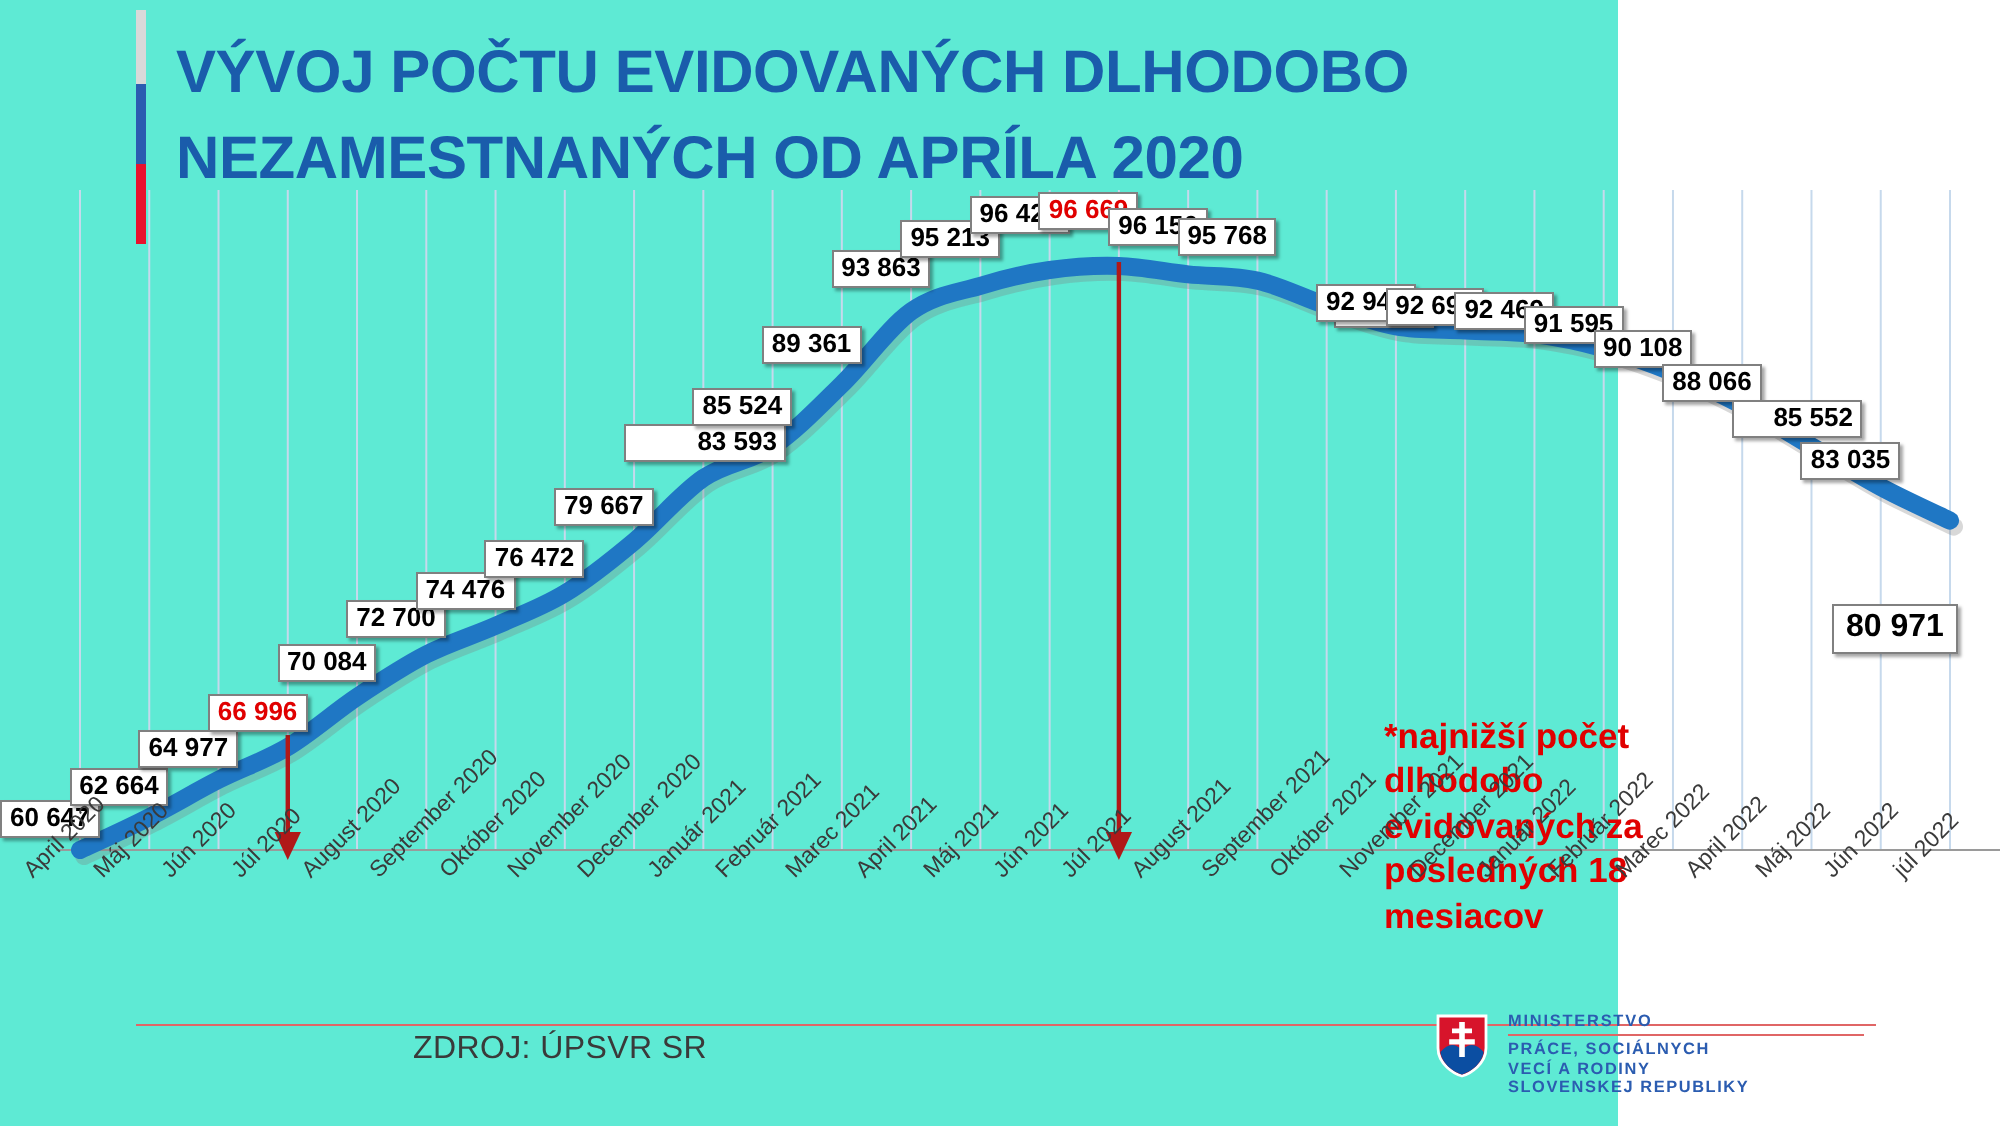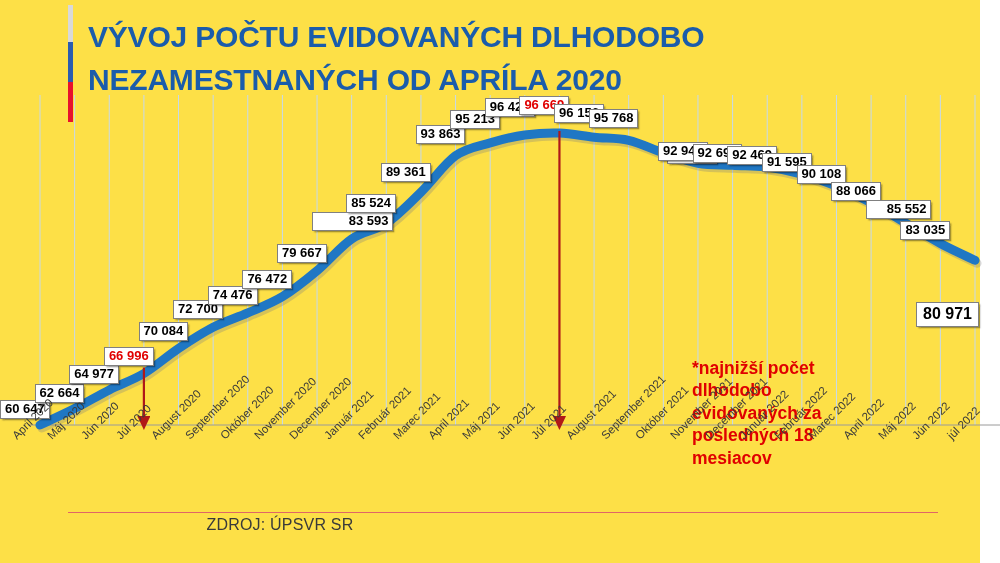--- a/index.html
+++ b/index.html
@@ -10,23 +10,23 @@
   body {
     width: 1000px;
     height: 563px;
     overflow: hidden;
     font-family: "Liberation Sans", sans-serif;
     position: relative;
   }
   #slide {
     position: absolute;
     left: 0; top: 0;
-    width: 980px;
+    width: 809px;
     height: 563px;
-    background: #fde047;
+    background: #5eead4;
   }
 
   
   .title-bar {
     position: absolute;
     left: 68px;
     top: 5px;
     width: 5px;
     height: 117px;
   }
@@ -294,14 +294,28 @@
       <div class="xlab" style="left: 806.481px; top: 8px;">Marec 2022</div>
       <div class="xlab" style="left: 841.111px; top: 8px;">April 2022</div>
       <div class="xlab" style="left: 875.741px; top: 8px;">Máj 2022</div>
       <div class="xlab" style="left: 910.37px; top: 8px;">Jún 2022</div>
       <div class="xlab" style="left: 945px; top: 8px;">júl 2022</div>
     </div>
 
   <div class="footer-rule"></div>
   <div class="source">ZDROJ: ÚPSVR SR</div>
 
+  <div class="logo">
+    <svg class="logo-shield" viewBox="0 0 26 32">
+      <path d="M1,1 L25,1 L25,17 C25,25 17,30 13,31 C9,30 1,25 1,17 Z" fill="#d7142b" stroke="#ffffff" stroke-width="1.4"></path>
+      <path d="M2.2,19 C6,14.5 9.5,14.5 13,18 C16.5,14.5 20,14.5 23.8,19 C23,25 17,29.2 13,30.2 C9,29.2 3,25 2.2,19 Z" fill="#0b4ea2"></path>
+      <path d="M11.6,4 L14.4,4 L14.4,7.2 L18,7.2 L18,9.6 L14.4,9.6 L14.4,12.6 L19.4,12.6 L19.4,15.2 L14.4,15.2 L14.4,21.5 L11.6,21.5 L11.6,15.2 L6.6,15.2 L6.6,12.6 L11.6,12.6 L11.6,9.6 L8,9.6 L8,7.2 L11.6,7.2 Z" fill="#ffffff"></path>
+    </svg>
+    <div class="logo-text">
+      <div class="logo-l1">MINISTERSTVO</div>
+      <div class="logo-rule"></div>
+      <div class="logo-l2">PRÁCE, SOCIÁLNYCH</div>
+      <div class="logo-l2">VECÍ A RODINY</div>
+      <div class="logo-l2">SLOVENSKEJ REPUBLIKY</div>
+    </div>
+  </div>
 
 </div>
 
 </body></html>

